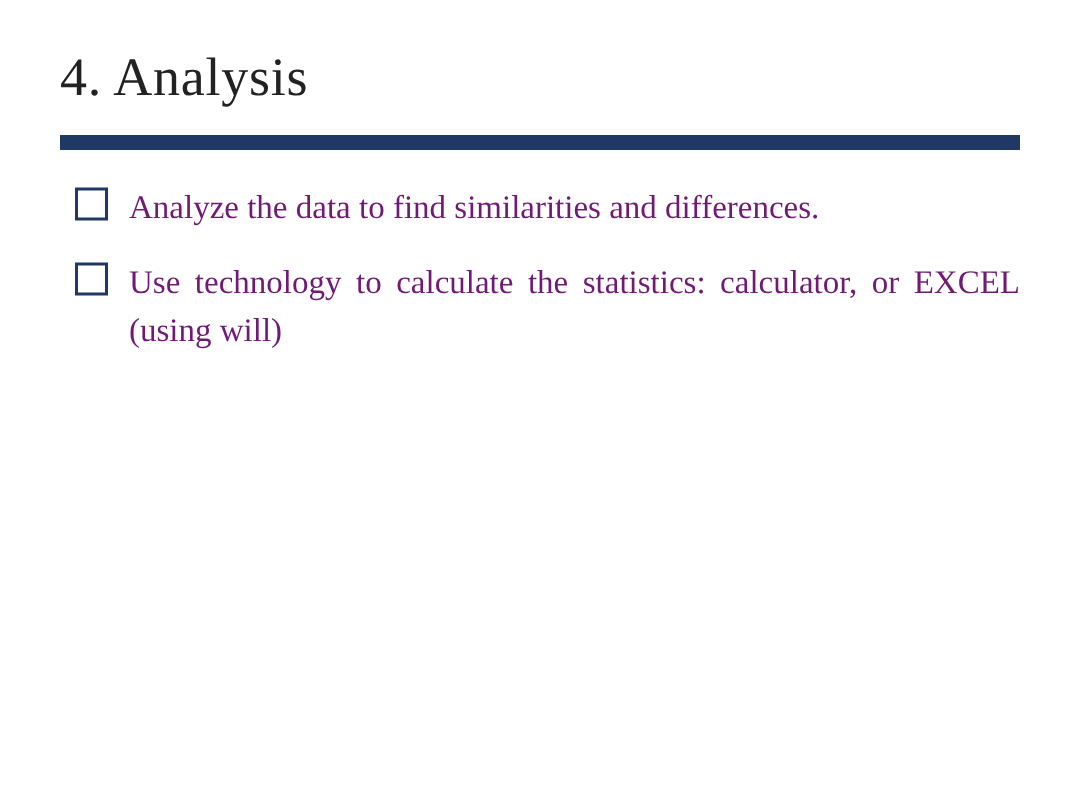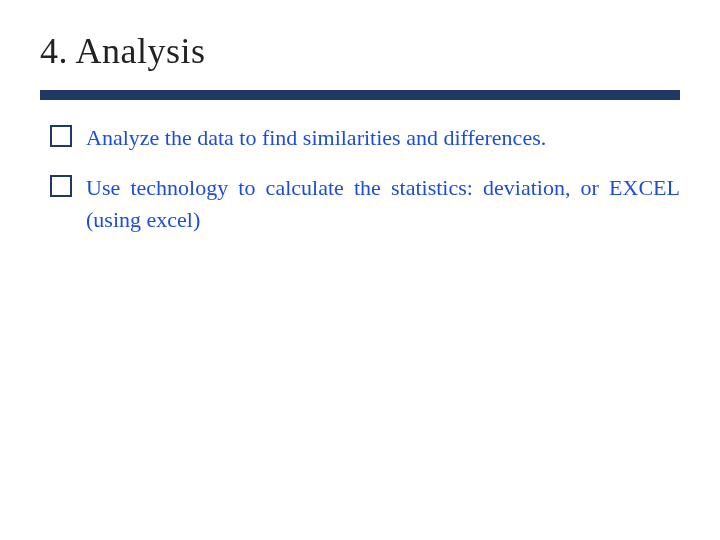--- a/index.html
+++ b/index.html
@@ -60,21 +60,21 @@
       margin-right: 14px;
       margin-top: 3px;
       flex-shrink: 0;
       display: flex;
       align-items: center;
       justify-content: center;
     }
 
     .bullet-text {
       font-size: 22px;
-      color: #1d4ed8;
+      color: #701a75;
       line-height: 1.45;
       text-align: justify;
       flex: 1;
     }
   </style>
 </head>
 <body>
 
 <div class="slide">
 
@@ -87,17 +87,17 @@
   <div class="content-area">
 
     <div class="bullet-item">
       <div class="bullet-icon"></div>
       <span class="bullet-text">Analyze  the  data  to  find  similarities  and differences.</span>
     </div>
 
 
     <div class="bullet-item">
       <div class="bullet-icon"></div>
-      <span class="bullet-text">Use  technology  to  calculate  the  statistics: deviation, or EXCEL (using excel)</span>
+      <span class="bullet-text">Use  technology  to  calculate  the  statistics: calculator, or EXCEL (using will)</span>
     </div>
 
   </div>
 </div>
 
 </body></html>

